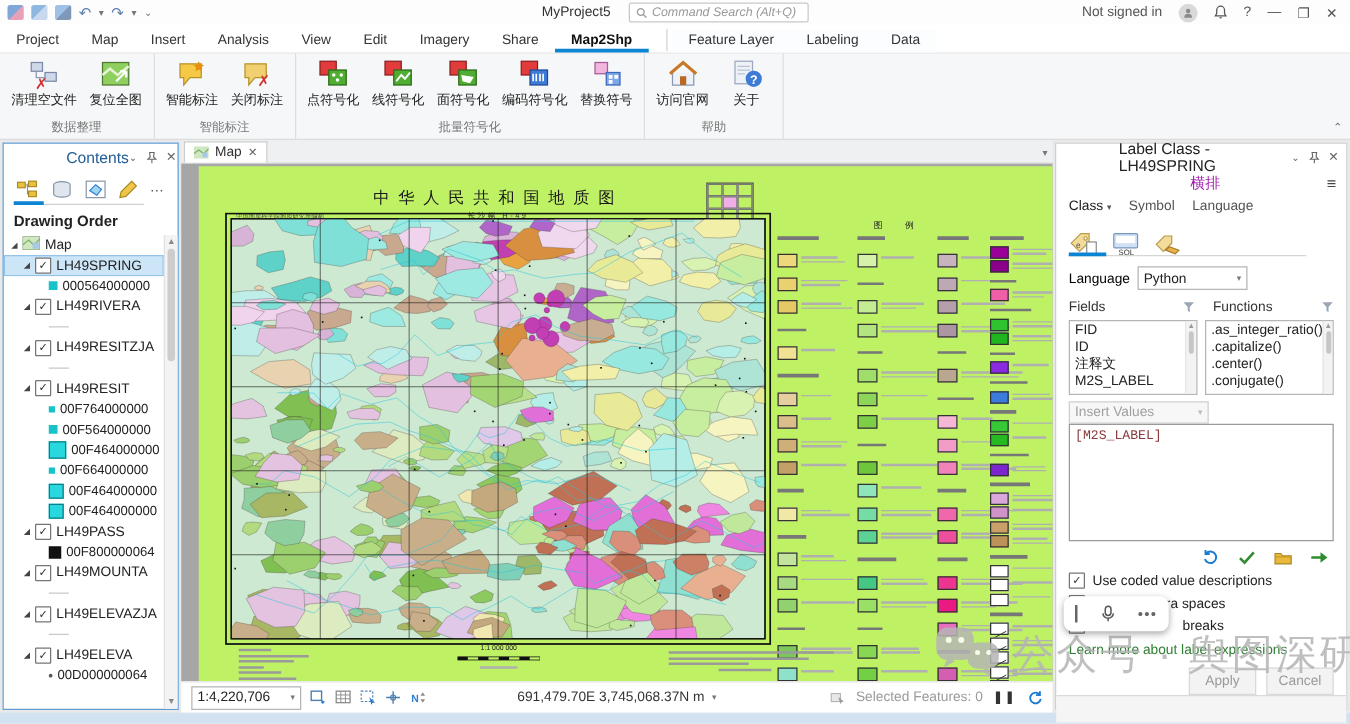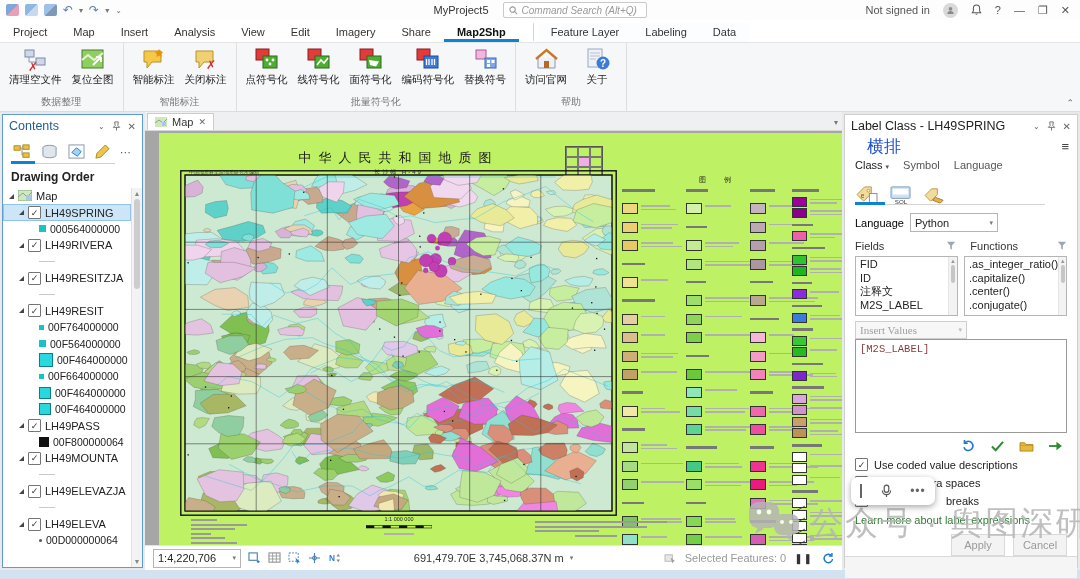--- a/index.html
+++ b/index.html
@@ -34,21 +34,21 @@
   .rbtns{display:flex;gap:4px;align-items:flex-start;}
   .rbtn{display:flex;flex-direction:column;align-items:center;width:auto;min-width:40px;padding:1px 3px;border-radius:2px;}
   .rbtn svg{display:block;}
   .rbtn .blabel{font-size:10.5px;color:#222;margin-top:1px;white-space:nowrap;}
   .rname{font-size:10px;color:#777;text-align:center;padding:1px 0 2px 0;}
   .ribbon-collapse{position:absolute;right:6px;bottom:3px;color:#666;font-size:9px;}
   
   .main{flex:1 1 auto;display:flex;min-height:0;background:#e9e9e9;}
   
   .contents-panel{width:139px;flex:0 0 auto;background:#fff;border:1px solid #5e9cd3;margin:2px 0 2px 2px;display:flex;flex-direction:column;font-size:11px;min-height:0;}
-  .panelhdr{display:flex;align-items:center;height:22px;padding:0 6px;flex:0 0 auto;}
+  .panelhdr{display:flex;align-items:center;height:22px;padding:0 6px;flex:0 0 auto;margin-left:44px;}
   .panelhdr .ptitle{font-size:12.5px;color:#1f5d94;}
   .panelhdr .hicons{margin-left:auto;display:flex;gap:7px;color:#666;align-items:center;}
   .searchrow{display:flex;align-items:center;gap:3px;padding:1px 4px 3px 4px;flex:0 0 auto;}
   .searchbox{flex:1;position:relative;}
   .searchbox input{width:100%;box-sizing:border-box;height:17px;border:1px solid #bfbfbf;border-radius:2px;font-size:10px;font-style:italic;padding:0 26px 0 5px;color:#555;outline:none;}
   .searchbox input::placeholder{color:#999;}
   .searchbox .inicons{position:absolute;right:4px;top:3px;display:flex;gap:4px;color:#888;align-items:center;}
   .ctoolbar{display:flex;align-items:center;gap:10px;padding:3px 6px 0 10px;position:relative;height:24px;flex:0 0 auto;}
   .ctoolbar .underline-all{position:absolute;left:8px;bottom:0;width:104px;height:1px;background:#d0d0d0;}
   .ctoolbar .underline-active{position:absolute;left:8px;bottom:0;width:24px;height:3px;background:#0c84d4;}
@@ -98,37 +98,37 @@
   .statusbar{height:24px;background:#fff;border-top:1px solid #e3e3e3;display:flex;align-items:center;gap:7px;padding:0 8px;font-size:11px;color:#444;flex:0 0 auto;position:relative;}
   .scalebox{width:78px;height:17px;border:1px solid #b5b5b5;display:flex;align-items:center;justify-content:space-between;padding:0 4px;background:#fff;font-size:11px;color:#222;}
   .sb-icons{display:flex;align-items:center;gap:7px;color:#4a7fae;}
   .coords{position:absolute;left:50%;transform:translateX(-50%);display:flex;gap:6px;align-items:center;color:#333;}
   .sb-right{margin-left:auto;display:flex;align-items:center;gap:8px;color:#9a9a9a;}
   .pauseic{color:#333;font-weight:bold;letter-spacing:1px;font-size:10px;}
   
   .lc-panel{width:232px;flex:0 0 auto;background:#fff;border:1px solid #cfcfcf;margin:2px 2px 2px 0;display:flex;flex-direction:column;font-size:11px;min-height:0;position:relative;}
   .lc-panel .panelhdr .ptitle{color:#222;font-size:12.5px;}
   .orientrow{display:flex;align-items:center;height:18px;padding:0 8px;flex:0 0 auto;}
-  .orientrow .otext{flex:1;font-size:17px;color:#1d4ed8;}
+  .orientrow .otext{flex:1;text-align:center;font-size:12px;color:#a21caf;}
   .lc-tabs{display:flex;gap:14px;align-items:center;padding:4px 10px 2px 10px;color:#555;flex:0 0 auto;}
   .lc-tabs .lct.active{color:#1a1a1a;}
   .lc-iconrow{display:flex;gap:10px;align-items:flex-end;padding:4px 0 0 10px;position:relative;height:28px;flex:0 0 auto;}
   .lc-iconrow .iline{position:absolute;left:10px;bottom:0;width:190px;height:1px;background:#d5d5d5;}
   .lc-iconrow .iactive{position:absolute;left:10px;bottom:0;width:30px;height:3px;background:#0c84d4;}
   .langrow{display:flex;align-items:center;gap:6px;padding:8px 10px 2px 10px;flex:0 0 auto;}
   .select{border:1px solid #b5b5b5;height:17px;display:flex;align-items:center;justify-content:space-between;padding:0 4px;background:#fff;color:#222;}
   .ffhdr{display:flex;align-items:center;padding:6px 10px 2px 10px;color:#333;flex:0 0 auto;}
   .listrow{display:flex;gap:6px;padding:2px 10px 0 10px;flex:0 0 auto;}
   .listbox{border:1px solid #b5b5b5;height:58px;flex:1;display:flex;overflow:hidden;background:#fff;}
   .listbox .items{flex:1;padding:1px 0 0 4px;}
   .listbox .items div{height:13.5px;line-height:13.5px;white-space:nowrap;color:#222;}
   .lscroll{width:8px;background:#f3f3f3;border-left:1px solid #e5e5e5;display:flex;flex-direction:column;align-items:center;padding:1px 0;color:#999;font-size:6px;}
   .lscroll .thumb{width:4px;height:18px;background:#c6c6c6;border-radius:2px;margin-top:1px;}
   .insertrow{padding:5px 10px 0 10px;flex:0 0 auto;}
-  .insertsel{width:102px;height:16px;border:1px solid #cfcfcf;background:#f7f7f7;color:#a0a0a0;display:flex;align-items:center;justify-content:space-between;padding:0 4px;font-family:Liberation Serif, serif;}
+  .insertsel{width:102px;height:16px;border:1px solid #cfcfcf;background:#f7f7f7;color:#a0a0a0;display:flex;align-items:center;justify-content:space-between;padding:0 4px;}
   .exprhdr{display:flex;align-items:center;padding:7px 10px 2px 10px;color:#333;flex:0 0 auto;}
   .advanced{margin-left:auto;display:flex;align-items:center;gap:4px;color:#333;}
   .exprbox{margin:0 10px;border:1px solid #9a9a9a;height:86px;padding:3px 4px;font-family:"Liberation Mono","DejaVu Sans Mono",monospace;font-size:10.5px;color:#8a3b3b;flex:0 0 auto;background:#fff;}
   .actionrow{display:flex;justify-content:flex-end;gap:14px;align-items:center;padding:6px 14px 2px 0;flex:0 0 auto;}
   .optrow{display:flex;align-items:center;gap:6px;padding:3px 0 0 10px;color:#222;flex:0 0 auto;height:15px;}
   .learnlink{color:#2e7d32;padding:6px 0 0 10px;flex:0 0 auto;}
   .btnrow{display:flex;justify-content:flex-end;gap:8px;padding:8px 10px 0 0;flex:0 0 auto;}
   .dbtn{min-width:52px;height:20px;background:#f3f3f3;border:1px solid #d9d9d9;color:#9a9a9a;display:flex;align-items:center;justify-content:center;font-size:11px;}
   .bottomtabs{margin-top:auto;display:flex;align-items:flex-end;height:21px;background:#f5f5f5;border-top:1px solid #dadada;font-size:11px;color:#444;flex:0 0 auto;}
   

